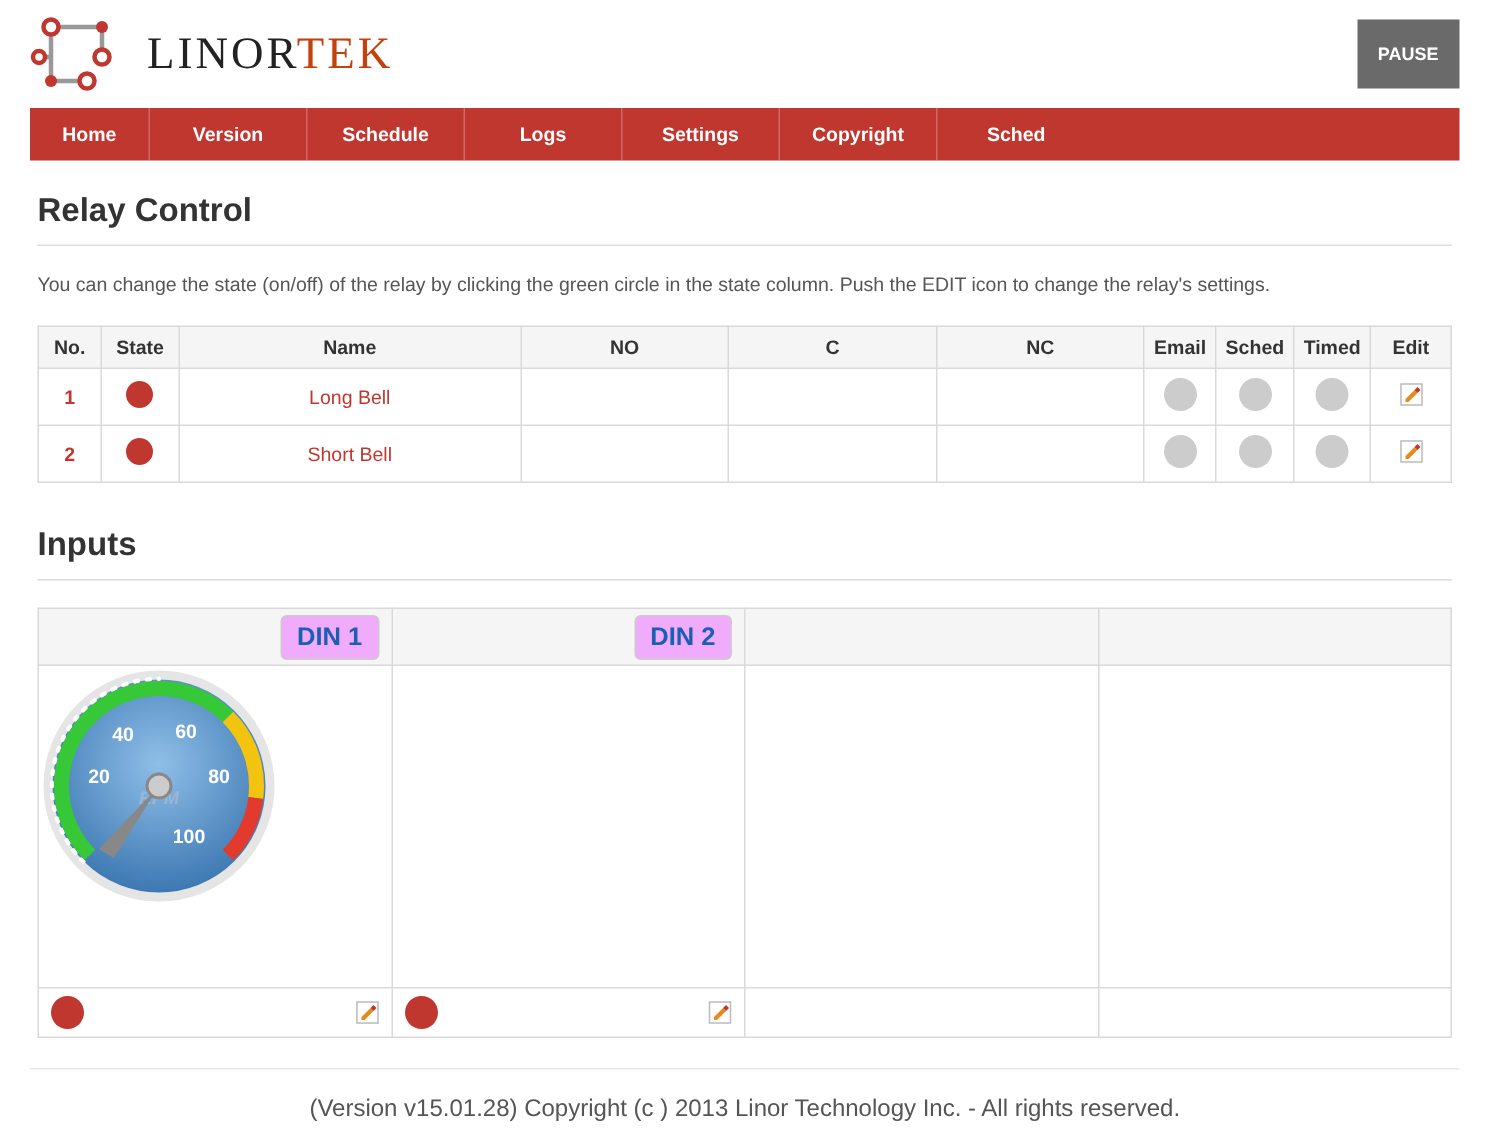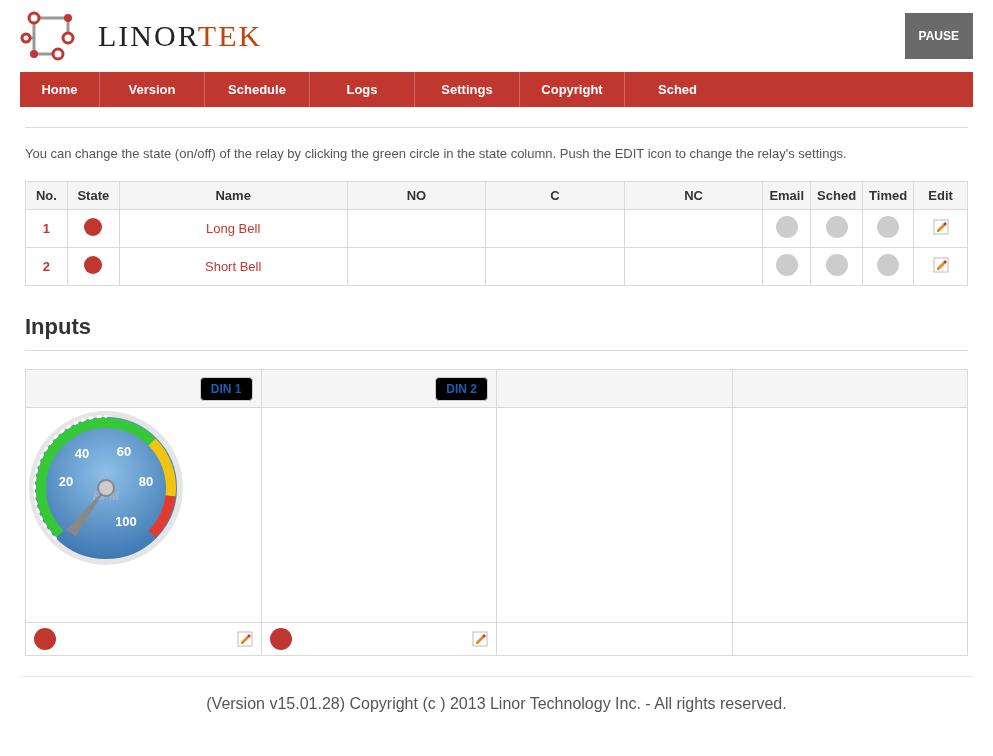--- a/index.html
+++ b/index.html
@@ -29,21 +29,21 @@
   .col-no2, .col-c, .col-nc { width: 140px; }
   .col-flag { width: 28px; }
   .col-edit { width: 54px; }
   .dot-red { width: 18px; height: 18px; background: #c0372f; border-radius: 50%; display: inline-block; }
   .dot-big { width: 22px; height: 22px; }
   .dot-gray { width: 22px; height: 22px; background: #ccc; border-radius: 50%; display: inline-block; }
   .edit-icon { display: inline-block; cursor: pointer; }
   .inputs-table { width: 100%; border-collapse: collapse; border: 1px solid #d9d9d9; margin-top: 0; }
   .inputs-table td { border: 1px solid #d9d9d9; padding: 0; vertical-align: top; }
   .din-header-row td { background: #f5f5f5; height: 38px; text-align: right; padding-right: 8px; vertical-align: middle; }
-  .din-tag { display: inline-block; border: 1px solid #ccc; border-radius: 4px; padding: 4px 10px; background: #000000; color: #1a5fb4; font-weight: bold; font-size: 12px; }
+  .din-tag { display: inline-block; border: 1px solid #ccc; border-radius: 4px; padding: 4px 10px; background: #f0abfc; color: #1a5fb4; font-weight: bold; font-size: 17px; }
   .gauge-row td { height: 215px; }
   .gauge-cell { text-align: center; vertical-align: middle; }
   .footer-row td { height: 32px; padding: 4px 6px; }
   .footer-cell { display: flex; align-items: center; justify-content: space-between; width: 100%; height: 24px; padding: 0 2px; }
   .copyright { text-align: center; color: #555; font-size: 16px; padding: 18px 0 14px 0; border-top: 1px solid #e8e8e8; margin: 10px 20px 0 20px; }
   svg { display: block; }
 </style>
 </head>
 <body>
 
@@ -74,20 +74,21 @@
   <div class="nav-item std">Version</div>
   <div class="nav-item std">Schedule</div>
   <div class="nav-item std">Logs</div>
   <div class="nav-item std">Settings</div>
   <div class="nav-item std">Copyright</div>
   <div class="nav-item std">Sched</div>
 </div>
 
 <div class="main">
 
+  <h2 class="section">Relay Control</h2>
   <hr class="rule">
   <p class="intro">You can change the state (on/off) of the relay by clicking the green circle in the state column. Push the EDIT icon to change the relay's settings.</p>
 
   <table class="relay">
     <thead>
       <tr>
         <th class="col-no">No.</th>
         <th class="col-state">State</th>
         <th class="col-name">Name</th>
         <th class="col-no2">NO</th>

